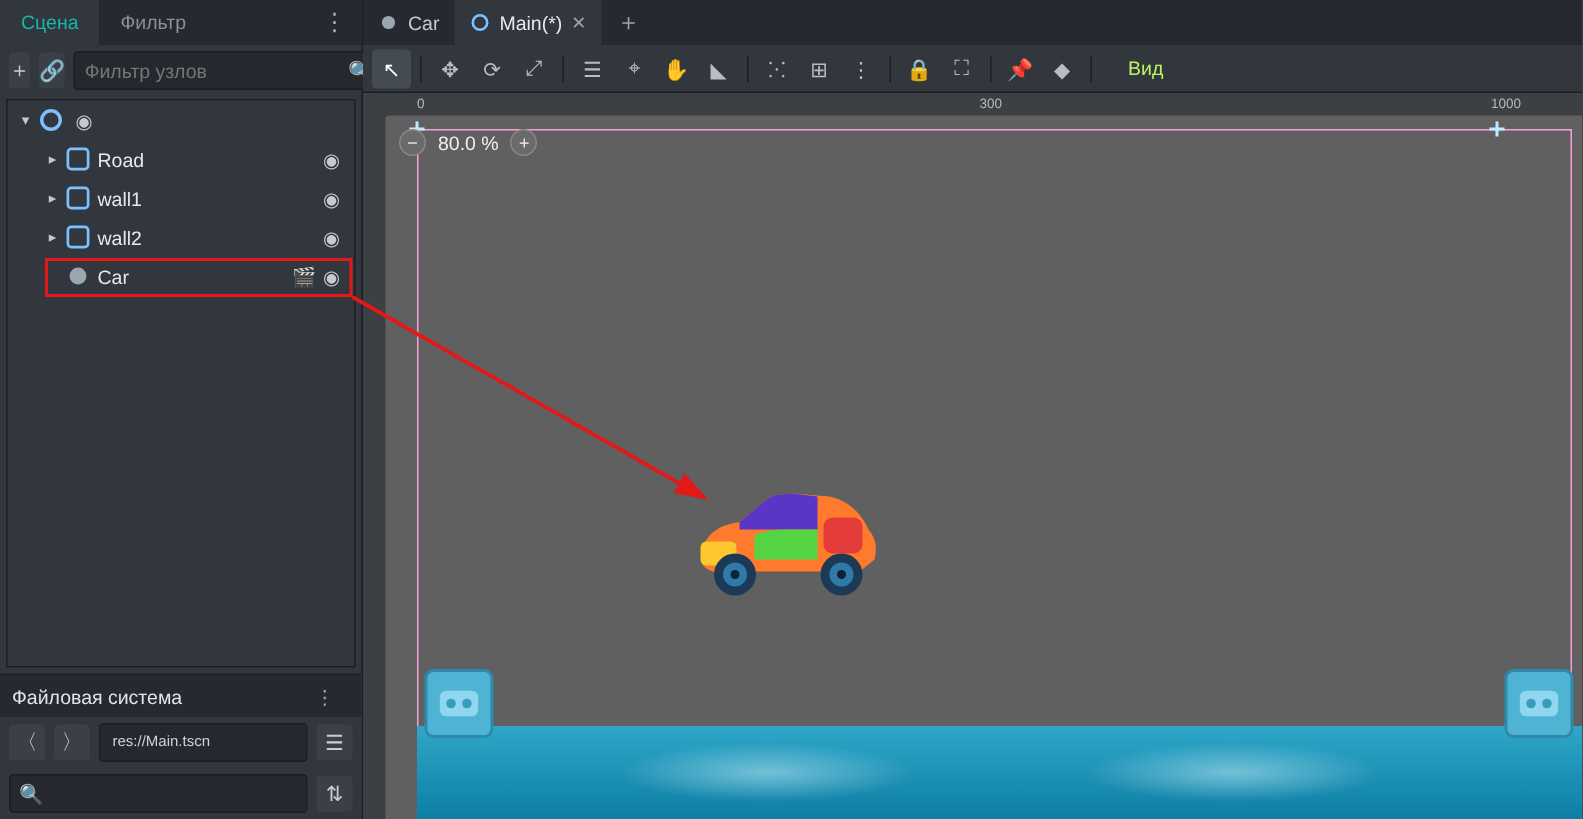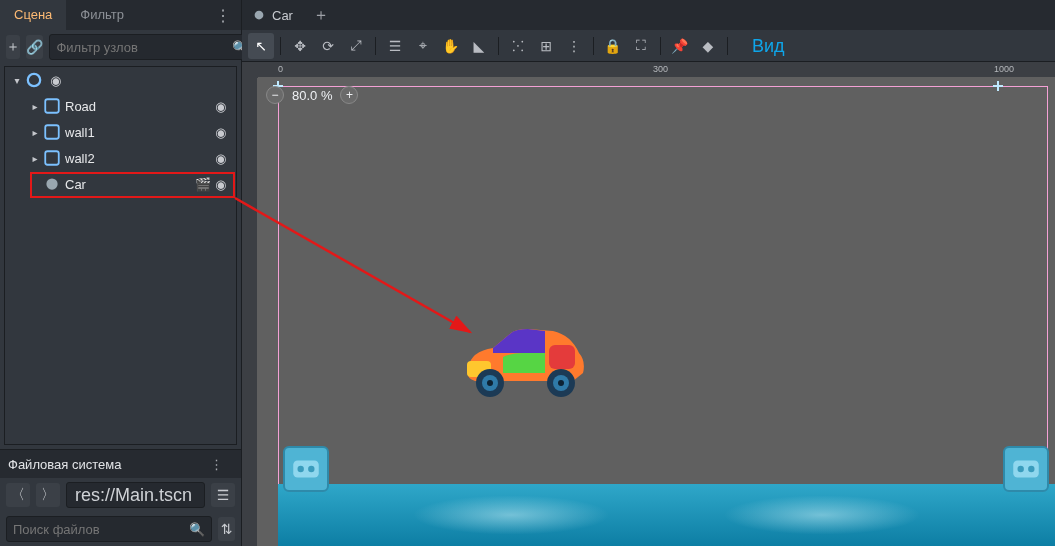--- a/index.html
+++ b/index.html
@@ -3,55 +3,55 @@
 <meta charset="utf-8">
 <style>
   * { box-sizing: border-box; margin: 0; padding: 0; font-family: "Segoe UI", Arial, sans-serif; }
   body { background: #2a2f35; color: #cfd2d6; overflow: hidden; width: 1055px; height: 546px; position: relative; }
   .root { display: flex; width: 1055px; height: 546px; }
 
   
   .left-col { width: 242px; display:flex; flex-direction:column; background:#32373e; border-right:1px solid #1b1e22;}
   .tabs { display:flex; align-items:center; height:30px; background:#262a30; }
   .tab { padding:0 14px; height:30px; line-height:30px; font-size:13px; color:#8c9096; cursor:pointer;}
-  .tab.active{ background:#32373e; color:#fdba74;}
+  .tab.active{ background:#32373e; color:#14b8a6;}
   .tab-menu { margin-left:auto;  padding:0 10px; color:#a7aab0; cursor:pointer;}
   .toolbar-row { display:flex; align-items:center; gap:6px; padding:4px 6px; }
   .mini-btn { width:24px;height:24px; display:flex;align-items:center;justify-content:center; background:#3b4047; border-radius:3px; color:#c8cbd0; cursor:pointer; font-size:14px;}
   .search { flex:1; display:flex;align-items:center; background:#25292f; border:1px solid #1b1e22; border-radius:3px; height:26px; padding:3px 6px; }
   .search input { flex:1; background:transparent; border:none; outline:none; color:#cfd2d6; font-size:13px;}
   .search .sicon { color:#9ea1a7; font-size:13px;}
   .tree { flex:1; border:1px solid #1b1e22; margin:2px 4px 4px 4px; background:#32373e; overflow:hidden; }
   .node-row { display:flex; align-items:center; height:26px; font-size:13px; color:#e7e8ea; padding-right:6px;}
   .node-row .chev { width:16px; text-align:center; color:#c5c7cc; font-size:10px;}
   .node-row .nicon { width:18px; height:18px;  display:inline-flex;align-items:center;justify-content:center; margin-right:4px;}
   .node-row .label { flex:1; }
   .node-row .eye { width:18px; text-align:center; color:#c8cacf;}
   .node-indent-0{padding-left:4px;} .node-indent-1{padding-left:22px;} 
   .hl-box { position:absolute; border:2px solid #e31818; pointer-events:none; }
 
   .fs-panel { border-top:1px solid #1b1e22; background:#32373e;}
   .fs-header { display:flex; align-items:center; height:28px; padding:0 8px; font-size:13px; color:#e2e4e7; background:#262a30;text-align:right;}
   .fs-header .tab-menu{margin-left:auto;}
   .fs-path-row{ display:flex; align-items:center; gap:6px; padding:4px 6px;}
-  .path-box{ flex:1; background:#25292f;border:1px solid #1b1e22;border-radius:3px;height:26px;line-height:24px; padding:0 8px; font-size:18px;}
+  .path-box{ flex:1; background:#25292f;border:1px solid #1b1e22;border-radius:3px;height:26px;line-height:24px; padding:0 8px; font-size:10px;}
   
   
   .right-col { flex:1; display:flex; flex-direction:column; background:#3b4047;}
   .doc-tabs{display:flex;align-items:center;height:30px;background:#262a30;}
   .doc-tab{display:flex;align-items:center;gap:6px;padding:0 10px;height:30px;font-size:13px;color:#c8cbd0;cursor:pointer;}
   .doc-tab.active{background:#32373e;color:#e8eaec;}
   .doc-tab .close{font-size:12px;color:#9fa2a8;}
   .doc-add{padding:0 10px;font-size:16px;color:#9fa2a8;cursor:pointer;}
 
   .canvas-toolbar{display:flex;align-items:center;gap:2px;height:32px;padding:0 6px;background:#32373e;border-bottom:1px solid #1b1e22;}
   .ct-btn{width:26px;height:26px;display:flex;align-items:center;justify-content:center;color:#b9bcc2;font-size:14px;border-radius:3px;cursor:pointer;}
   .ct-btn.sel{background:#454b53;color:#fff;}
   .ct-sep{width:1px;height:18px;background:#1b1e22;margin:0 4px;}
-  .ct-view{margin-left:6px;padding:0 12px;height:26px;line-height:26px;font-size:18px;color:#0ea5e9;cursor:pointer;}
+  .ct-view{margin-left:6px;padding:0 12px;height:26px;line-height:26px;font-size:13px;color:#bef264;cursor:pointer;}
 
   .canvas-wrap{flex:1;position:relative;overflow:hidden;background:#4a4a4a;}
   .ruler-h{position:absolute;top:0;left:16px;right:0;height:16px;background:#3c3f44;border-bottom:1px solid #606060;font-size:9px;color:#b5b8bc;}
   .ruler-h span{position:absolute;top:2px;}
   .ruler-v{position:absolute;top:16px;left:0;bottom:0;width:16px;background:#3c3f44;border-right:1px solid #606060;}
   .ruler-corner{position:absolute;top:0;left:0;width:16px;height:16px;background:#3c3f44;}
   .viewport{position:absolute;top:16px;left:16px;right:0;bottom:0;background:#606060;}
   .sel-frame{position:absolute;border:1px solid #f5a1d6;}
   .sel-marker{position:absolute;width:10px;height:10px;}
   .sel-marker::before,.sel-marker::after{content:"";position:absolute;background:#bfe9ff;}
@@ -155,35 +155,41 @@
         <span class="tab-menu">⋮</span>
       </div>
       <div class="fs-path-row">
         <div class="mini-btn">〈</div>
         <div class="mini-btn">〉</div>
         <div class="path-box">res://Main.tscn</div>
         <div class="mini-btn">☰</div>
       </div>
       <div class="fs-path-row">
         <div class="search" style="flex:1">
-          <input placeholder="Поиск файлов" style="">
           <span class="sicon">🔍</span>
         </div>
         <div class="mini-btn">⇅</div>
       </div>
     </div>
   </div>
 
   <div class="right-col">
     <div class="doc-tabs">
       <div class="doc-tab">
         <svg width="14" height="14" viewBox="0 0 16 16">
             <circle cx="8" cy="8" r="5" class="ic-sphere"></circle>
           </svg>
         <span>Car</span>
+      </div>
+      <div class="doc-tab active">
+        <svg width="14" height="14" viewBox="0 0 16 16">
+            <circle cx="8" cy="8" r="5.5" class="ic-ring"></circle>
+          </svg>
+        <span>Main(*)</span>
+        <span class="close">✕</span>
       </div>
       <div class="doc-add">＋</div>
     </div>
 
     <div class="canvas-toolbar">
       <div class="ct-btn sel">↖</div>
       <div class="ct-sep"></div>
       <div class="ct-btn">✥</div>
       <div class="ct-btn">⟳</div>
       <div class="ct-btn">⤢</div>

